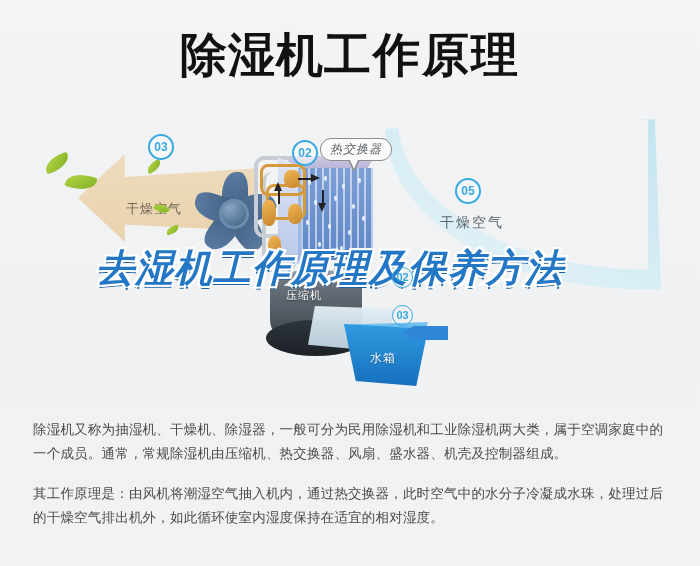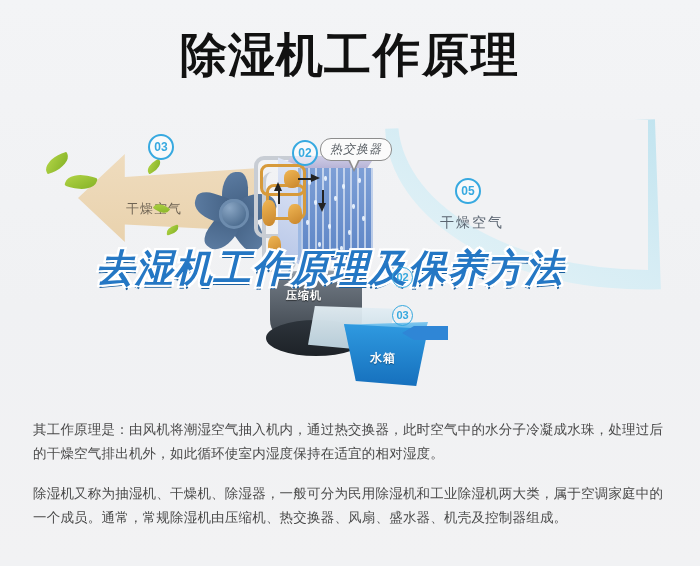--- a/index.html
+++ b/index.html
@@ -101,21 +101,21 @@
     transform-origin: 13px 42px;
   }
   .fan-hub {
     position: absolute; left: 33px; top: 33px;
     width: 30px; height: 30px; border-radius: 50%;
     background: radial-gradient(circle at 35% 30%, #8aa6c4 0%, #4b6b8e 70%, #37506c 100%);
     box-shadow: 0 0 0 3px #6d8cae inset;
   }
 
   
-  .machine { position: absolute; left: 252px; top: 10px; width: 190px; height: 270px; font-weight: bold; }
+  .machine { position: absolute; left: 252px; top: 10px; width: 190px; height: 270px; }
 
   .hx-top {
     position: absolute; left: 34px; top: 28px;
     width: 84px; height: 16px;
     background: linear-gradient(180deg,#cfcde6 0%, #b0acd2 100%);
     transform: skewX(-34deg);
   }
   .hx-block {
     position: absolute; left: 46px; top: 40px;
     width: 72px; height: 92px;
@@ -461,17 +461,17 @@
   <div class="legend">
     <div class="legend-row">
       <div class="legend-badge">02</div>
     </div>
     <div class="legend-row">
       <div class="legend-badge">03</div>
     </div>
   </div>
 
   <div class="body-copy">
+    <p>除湿机又称为抽湿机、干燥机、除湿器，一般可分为民用除湿机和工业除湿机两大类，属于空调家庭中的一个成员。通常，常规除湿机由压缩机、热交换器、风扇、盛水器、机壳及控制器组成。</p>
     <p>其工作原理是：由风机将潮湿空气抽入机内，通过热交换器，此时空气中的水分子冷凝成水珠，处理过后的干燥空气排出机外，如此循环使室内湿度保持在适宜的相对湿度。</p>
-    <p>除湿机又称为抽湿机、干燥机、除湿器，一般可分为民用除湿机和工业除湿机两大类，属于空调家庭中的一个成员。通常，常规除湿机由压缩机、热交换器、风扇、盛水器、机壳及控制器组成。</p>
   </div>
 
 </div>
 
 </body></html>

